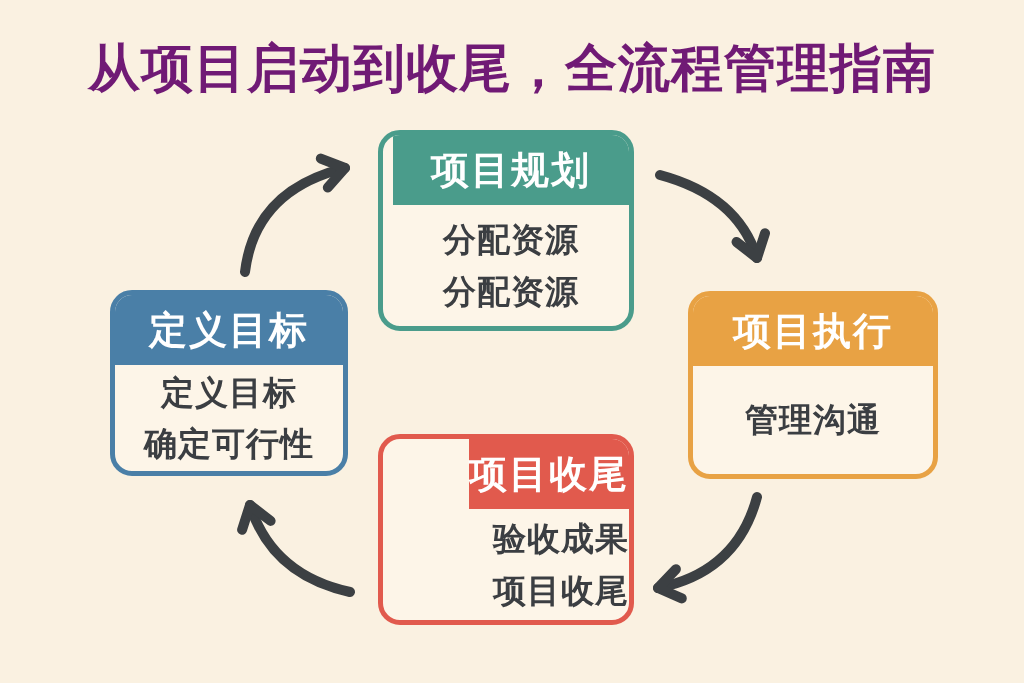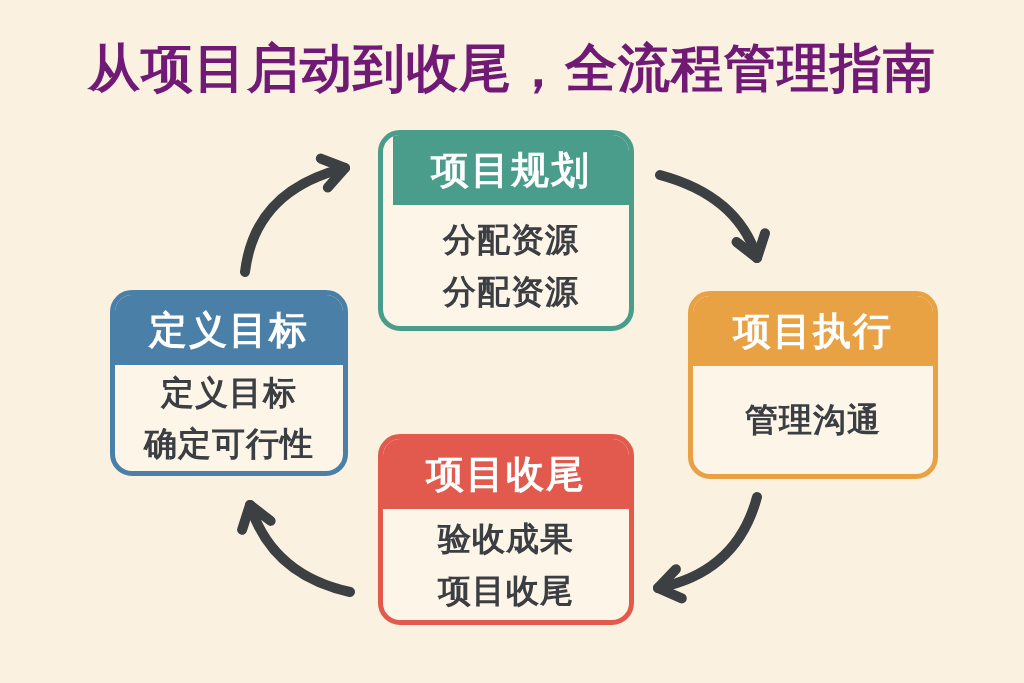--- a/index.html
+++ b/index.html
@@ -32,21 +32,21 @@
   }
   .card-top   {left:378px;top:130px;width:256px;height:201px;padding-left:10px;}
   .card-right {left:656px;top:291px;width:250px;height:188px;margin-left:32px;}
   .card-bottom{left:378px;top:434px;width:256px;height:191px;}
   .card-left  {left:110px;top:290px;width:238px;height:186px;}
 
   .c-teal  {border-color:#4A9C8B;}
   .c-teal   .card-header{background:#4A9C8B;}
   .c-orange{border-color:#E8A244;}
   .c-orange .card-header{background:#E8A244;}
-  .c-red   {border-color:#E15A4D;}
+  .c-red   {border-color:#E15A4D;align-items:flex-end;}
   .c-red    .card-header{background:#E15A4D;}
   .c-blue  {border-color:#4A7FA7;}
   .c-blue   .card-header{background:#4A7FA7;}
 </style>
 </head>
 <body>
 
 <div class="title">从项目启动到收尾，全流程管理指南</div>
 
 <svg class="arrows-layer" width="1024" height="683" viewBox="0 0 1024 683">

